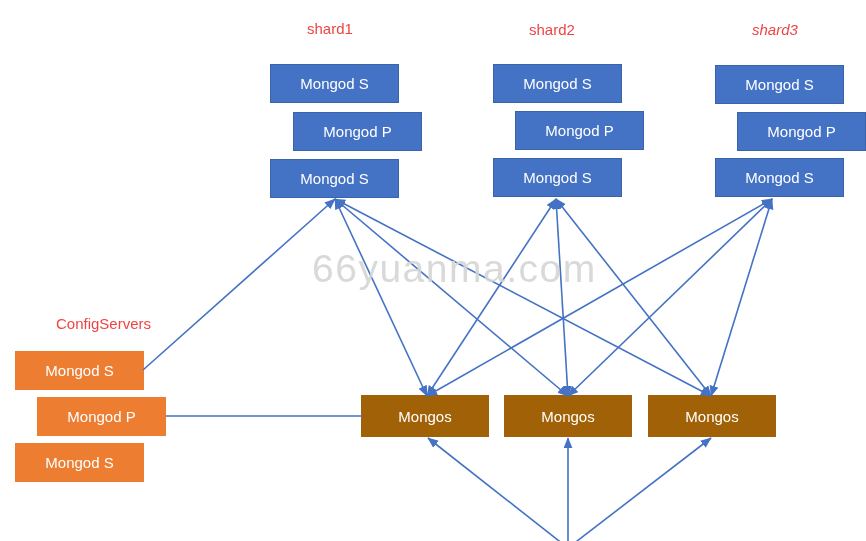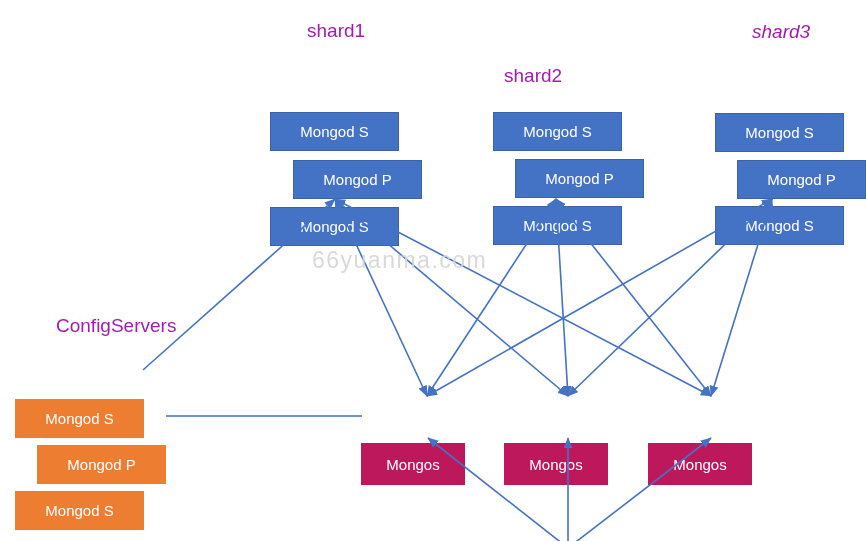--- a/index.html
+++ b/index.html
@@ -13,37 +13,36 @@
   }
   .node {
     position: absolute;
     display: flex;
     align-items: center;
     justify-content: center;
     color: #ffffff;
     font-size: 15px;
     box-sizing: border-box;
     z-index: 2;
-    margin-top: 48px;
   }
   .node.blue   { width: 129px; height: 39px; background: #4472C4; border: 1px solid #3a63a9; }
   .node.orange { width: 129px; height: 39px; background: #ED7D31; }
-  .node.green  { width: 104px; height: 42px; background: #be185d; }
+  .node.green  { width: 128px; height: 42px; background: #a16207; }
   .grp-label {
     position: absolute;
-    color: #a21caf;
-    font-size: 19px;
+    color: #ef4444;
+    font-size: 15px;
     z-index: 2;
     white-space: nowrap;
   }
   .watermark {
     position: absolute;
     left: 312px;
     top: 247px;
-    font-size: 23px;
+    font-size: 39px;
     letter-spacing: 1.5px;
     color: rgba(213, 213, 213, 0.9);
     z-index: 5;
     white-space: nowrap;
     text-align: right;
   }
   svg.wires {
     position: absolute;
     left: 0; top: 0;
     width: 866px; height: 541px;
@@ -67,21 +66,21 @@
   
   .c1 { left: 15px; top: 351px; }
   .c2 { left: 37px; top: 397px; }
   .c3 { left: 15px; top: 443px; }
   
   .m1 { left: 361px; top: 395px; }
   .m2 { left: 504px; top: 395px; }
   .m3 { left: 648px; top: 395px; }
   
   .lbl-shard1 { left: 307px; top: 20px; }
-  .lbl-shard2 { left: 504px; top: 21px; margin-top: 44px; }
+  .lbl-shard2 { left: 529px; top: 21px; }
   .lbl-shard3 { left: 752px; top: 21px; font-style: italic; }
   .lbl-config { left: 56px;  top: 315px; }
 </style>
 </head>
 <body>
 
 <div class="canvas">
 
   <svg class="wires" viewBox="0 0 866 541">
     <defs>

